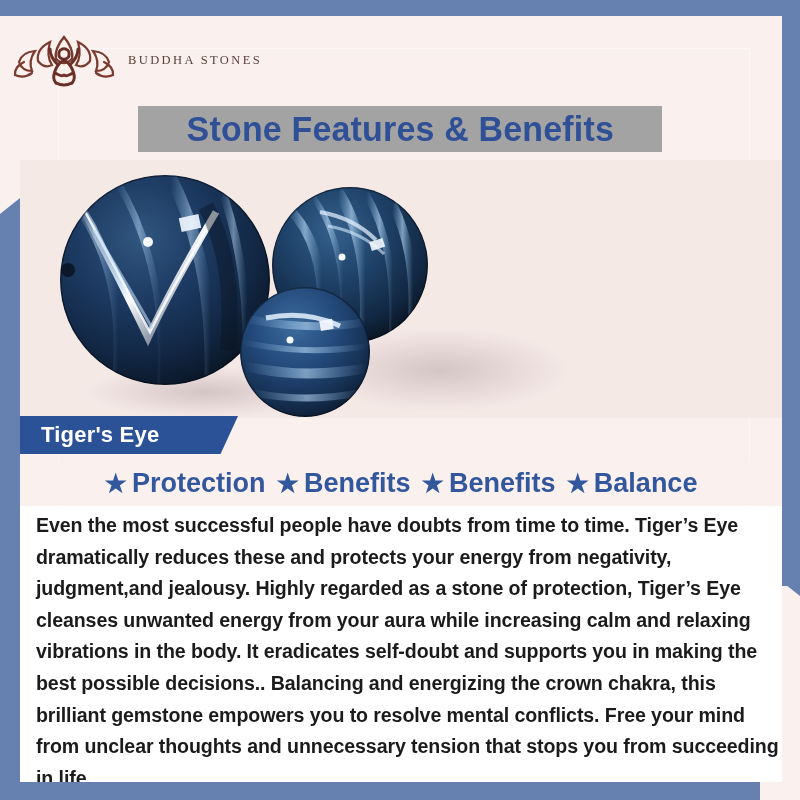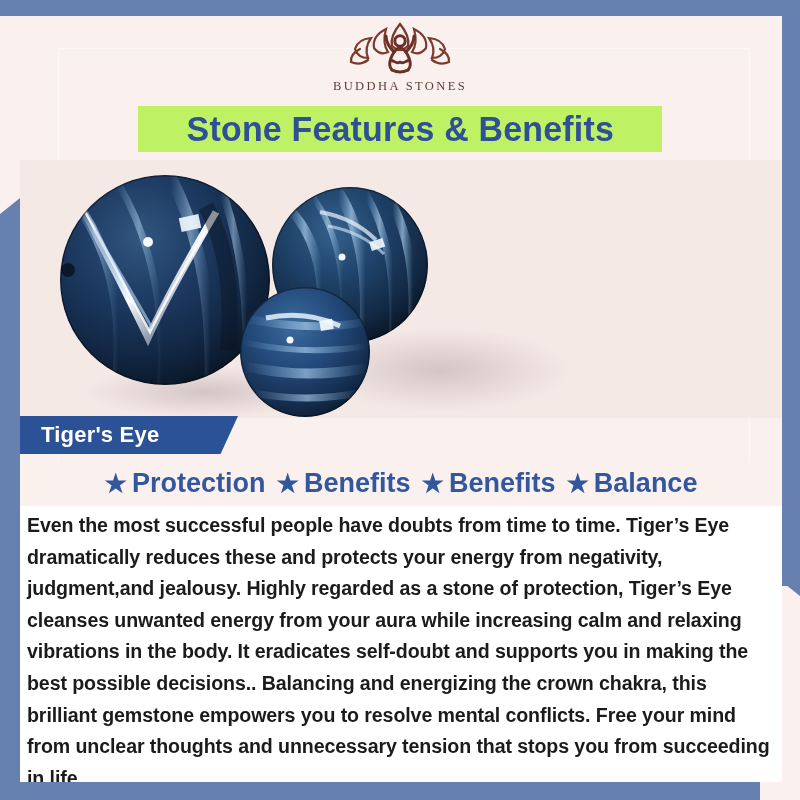--- a/index.html
+++ b/index.html
@@ -73,21 +73,20 @@
     pointer-events: none;
   }
 
   
   .logo-wrap {
     position: absolute;
     left: 0; top: 16px;
     width: 800px; height: 88px;
     z-index: 6;
     display: flex;
-    flex-direction: column;
     align-items: center;
     justify-content: flex-start;
   }
   .logo-mark {
     width: 128px;
     height: 62px;
     display: block;
   }
   .logo-text {
     margin-top: 1px;
@@ -96,21 +95,21 @@
     letter-spacing: 2.4px;
     color: #5c4036;
     font-weight: 400;
   }
 
   
   .title-band {
     position: absolute;
     left: 138px; top: 106px;
     width: 524px; height: 46px;
-    background: #bef264;
+    background: #a3a3a3;
     z-index: 6;
     display: flex;
     align-items: center;
     justify-content: center;
   }
   .title-text {
     font-family: "Liberation Sans Narrow", "Liberation Sans", sans-serif;
     font-size: 35px;
     font-weight: bold;
     color: #2f5096;
@@ -180,21 +179,21 @@
   
   .desc-panel {
     position: absolute;
     left: 20px; top: 506px;
     width: 762px; height: 276px;
     background: #ffffff;
     z-index: 4;
   }
   .desc-text {
     position: absolute;
-    left: 7px; top: 4px;
+    left: 16px; top: 4px;
     width: 752px;
     font-size: 19.6px;
     font-weight: bold;
     line-height: 31.6px;
     color: #1b1b1b;
     letter-spacing: -0.1px;
     text-align: left;
   }
 </style>
 </head>

